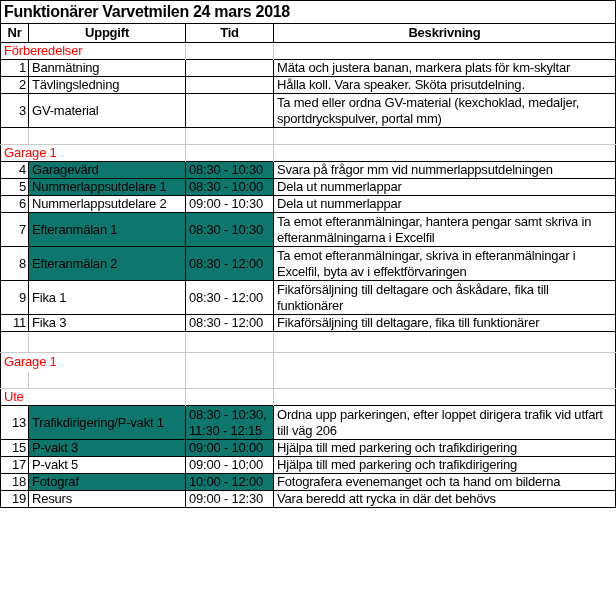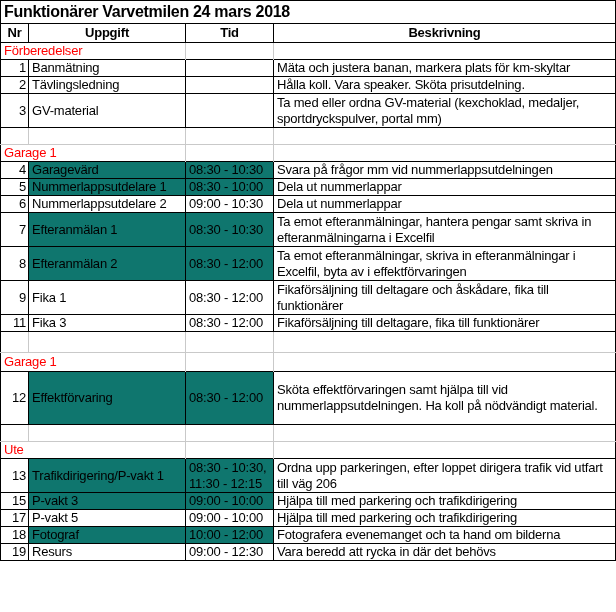--- a/index.html
+++ b/index.html
@@ -155,27 +155,20 @@
     <td class="g"></td>
           <td class="g"></td>
   </tr>
 
   <tr class="h19">
     <td class="sec" colspan="2">Garage 1</td>
     <td class="g"></td>
           <td class="g"></td>
   </tr>
 
-  <tr class="h53">
-    <td class="b nr">12</td>
-    <td class="b hl">Effektförvaring</td>
-    <td class="b hl">08:30 - 12:00</td>
-    <td class="b">Sköta effektförvaringen samt hjälpa till vid
-nummerlappsutdelningen. Ha koll på nödvändigt material.</td>
-  </tr>
 
   <tr class="h17 gb">
     <td class="gn"></td>
           <td class="g"></td>
     <td class="g"></td>
           <td class="g"></td>
   </tr>
 
   <tr class="h17">
     <td class="sec" colspan="2">Ute</td>

